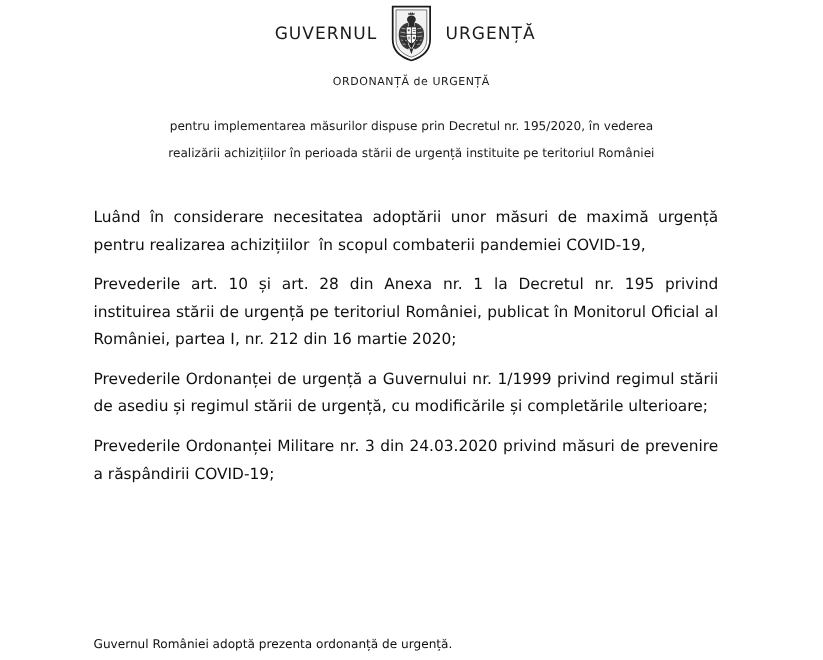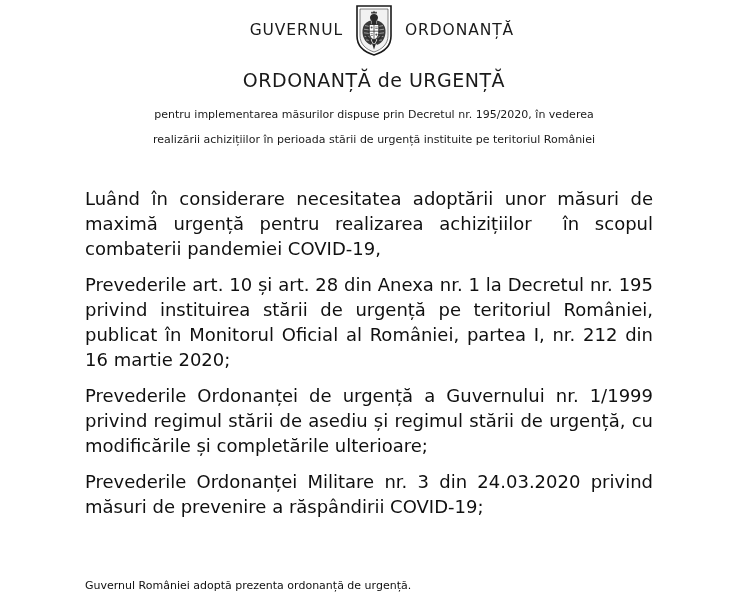--- a/index.html
+++ b/index.html
@@ -50,21 +50,21 @@
   }
   .emblem svg { display: block; width: 42px; height: 52px; }
 
   
   .doc-title {
     position: absolute;
     top: 69px;
     left: 0;
     width: 748px;
     text-align: center;
-    font-size: 19px;
+    font-size: 10px;
     letter-spacing: 0.5px;
     color: #1a1a1a;
     font-weight: 400;
   }
   .doc-subtitle {
     position: absolute;
     top: 102px;
     left: 84px;
     width: 580px;
     text-align: center;
@@ -77,21 +77,21 @@
   
   .body-block {
     position: absolute;
     top: 186px;
     left: 85px;
     width: 580px;
   }
   .para {
     text-align: justify;
     text-justify: inter-word;
-    font-size: 18px;
+    font-size: 14px;
     line-height: 25px;
     color: #101010;
     margin: 0 12px 11px 0;
     white-space: pre-wrap;
   }
   .para:last-child { margin-bottom: 0; }
   .para.last-line-natural { text-align-last: left; }
   .closing {
     position: absolute;
     top: 573px;
@@ -149,21 +149,21 @@
           <circle cx="23.4" cy="30.6" r="1.1"></circle>
         </g>
 
         <path d="M14.6 33.0 L19.0 39.6 M27.4 33.0 L23.0 39.6" stroke="#2a2a2a" stroke-width="1.4" stroke-linecap="round"></path>
         <path d="M13.4 31.6 L14.8 33.6 M28.6 31.6 L27.2 33.6" stroke="#2a2a2a" stroke-width="1.1" stroke-linecap="round"></path>
 
         <path d="M19.2 40 L21 45.4 L22.8 40 Z" fill="#2a2a2a"></path>
       </svg>
     </div>
 
-    <div class="masthead-word right">ORDONANȚĂ</div>
+    <div class="masthead-word right">URGENȚĂ</div>
   </div>
 
   <div class="doc-title">ORDONANȚĂ de URGENȚĂ</div>
 
   <div class="doc-subtitle">
     <div>pentru implementarea măsurilor dispuse prin Decretul nr. 195/2020, în vederea</div>
     <div>realizării achizițiilor în perioada stării de urgență instituite pe teritoriul României</div>
   </div>
 
   <div class="body-block">

